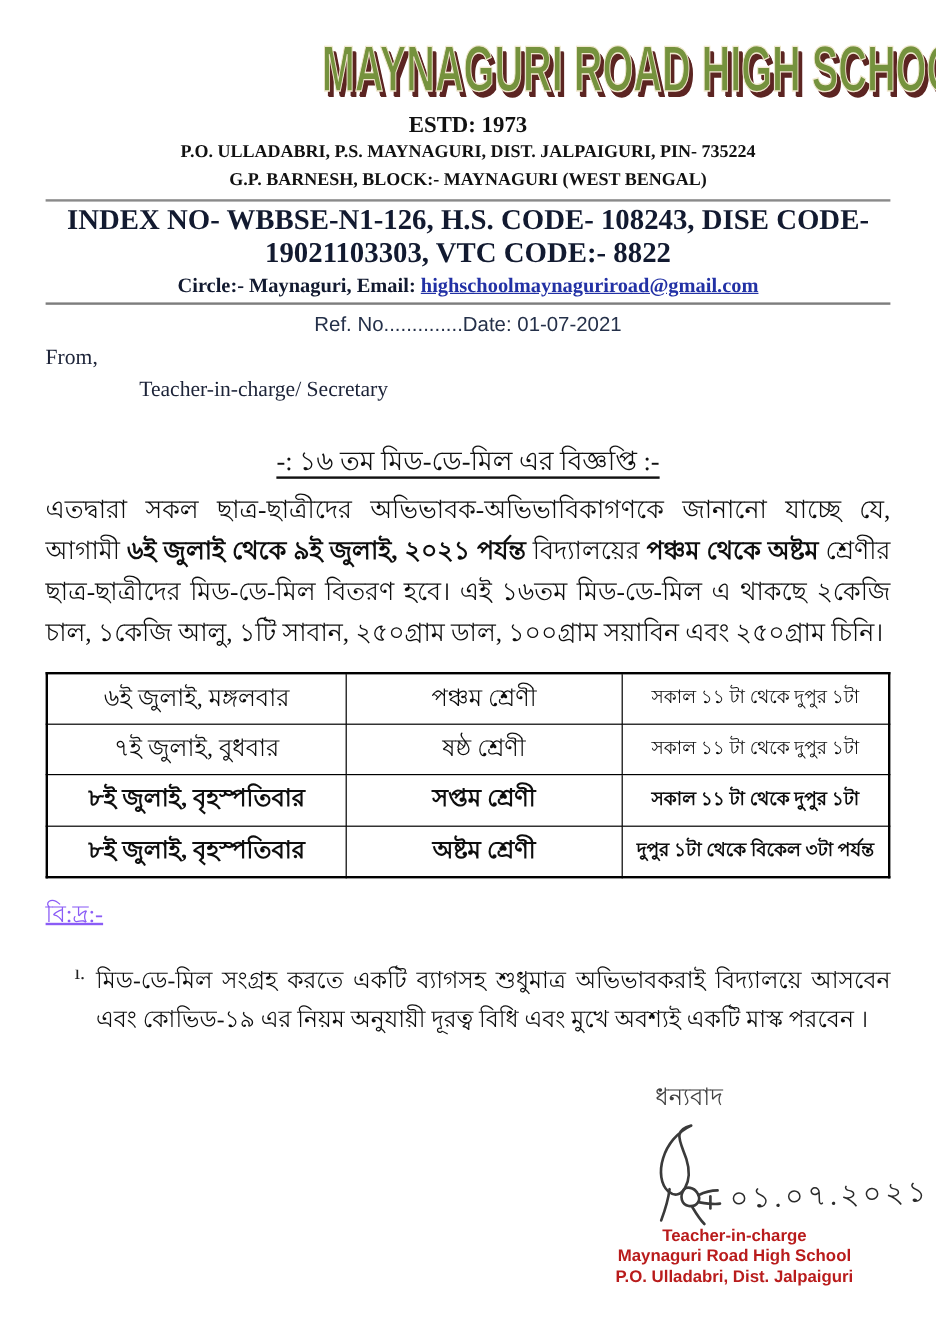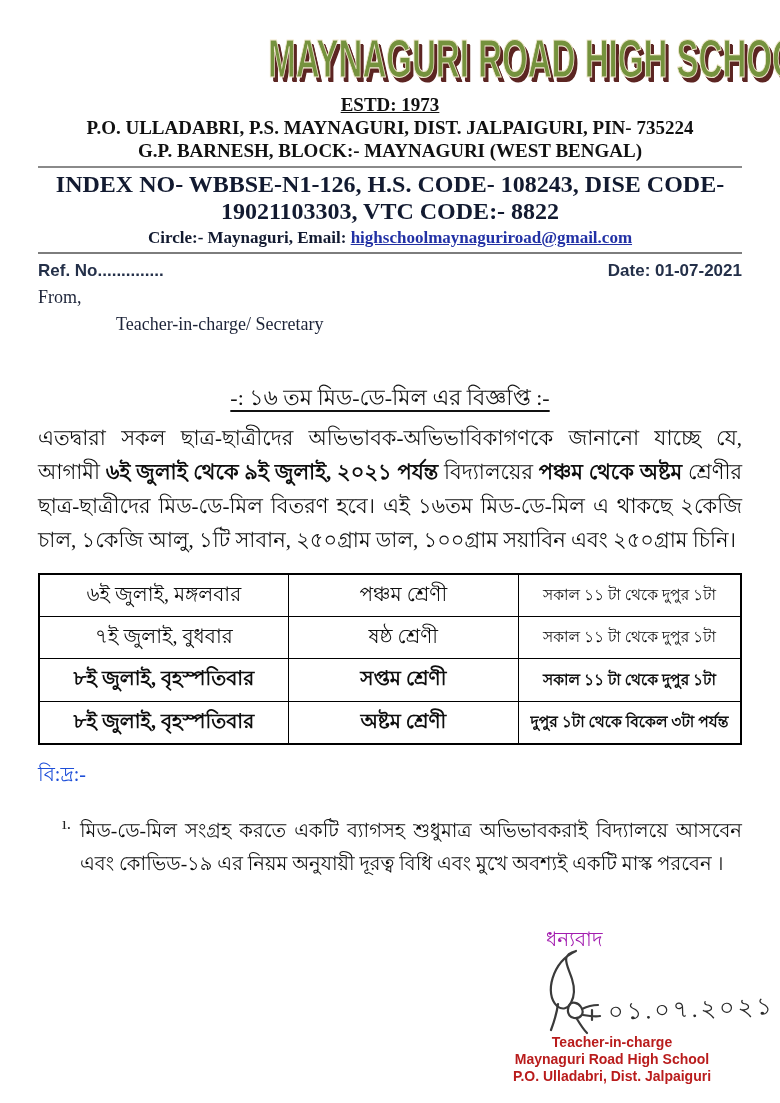--- a/index.html
+++ b/index.html
@@ -22,42 +22,42 @@
     font-size: 57px;
     line-height: 60px;
     white-space: nowrap;
     letter-spacing: 0px;
     transform: scaleX(0.58) scaleY(0.95);
     transform-origin: center;
     color: #75923d;
     -webkit-text-stroke: 1.2px #f2e9d0;
     text-shadow: 5px 4px 0 #5c2522, 6px 5px 0 #5c2522;
   }
-  .estd { text-align: center; font-weight: 700; font-size: 19px; margin-top: 2px; color: #111; text-decoration: underline; }
-  .addr { text-align: center; font-weight: 700; font-size: 19px; line-height: 23px; color: #111; }
+  .estd { text-align: center; font-weight: 700; font-size: 19px; margin-top: 2px; color: #111; }
+  .addr { text-align: center; font-weight: 700; font-size: 15px; line-height: 23px; color: #111; }
   .rule { border: 0; border-top: 2px solid #8a8a8a; margin: 4px 0 3px 0; }
   .rule2 { border: 0; border-top: 2px solid #7d7d7d; margin: 3px 0 0 0; }
   .index-line { text-align: center; font-weight: 700; font-size: 24px; color: #121a30; margin-top: 2px; }
   .circle-line { text-align: center; font-size: 17px; color: #121a30; margin: 3px 0 4px 0; font-weight: 700;}
   .email-link { color: #2231a5; text-decoration: underline; font-weight: 700; }
 
   
   .ref-row {
-    display: flex; justify-content: space-between;
+    display: flex; justify-content: center;
     font-family: "Liberation Sans", sans-serif;
-    font-size: 17px; font-weight: 700; color: #243049;
+    font-size: 17px; font-weight: 400; color: #243049;
     margin-top: 7px;
   }
   .from-label { font-size: 18px; color: #1c2338; margin-top: 6px; }
   .from-value { font-size: 18px; color: #1c2338; margin: 6px 0 0 78px; }
 
   
   .bn { font-family: "Liberation Serif", "DejaVu Sans", sans-serif; }
   .notice-title {
-    text-align: center; font-size: 22px; margin-top: 45px;
+    text-align: center; font-size: 22px; margin-top: 32px;
     text-decoration: underline; text-underline-offset: 5px; color: #111;
   }
   .notice-body {
     font-size: 21px; line-height: 34px; text-align: justify;
     margin-top: 4px; color: #0e0e0e;
   }
   .notice-body b { font-weight: 700; }
 
   
   table.sched {
@@ -68,28 +68,28 @@
     border: 1px solid #000; text-align: center; vertical-align: middle;
     padding: 2px 6px; color: #0e0e0e;
   }
   td.c-date  { width: 35.5%; font-size: 20px; }
   td.c-class { width: 32.8%; font-size: 20px; }
   td.c-time  { width: 31.7%; font-size: 15.5px; line-height: 20px; }
   tr.row-normal td { font-weight: 400; height: 42px; }
   tr.row-bold td { font-weight: 700; height: 43px; }
 
   
-  .nb-label { font-size: 20px; margin-top: 14px; color: #1d4ed8; }
+  .nb-label { font-size: 20px; margin-top: 14px; color: #8b5cf6; text-decoration: underline; }
   .note-item { display: flex; margin-top: 22px; }
   .note-marker { width: 42px; padding-left: 24px; font-size: 17px; color: #222; font-family: "Liberation Serif", serif; }
   .note-text { flex: 1; font-size: 19.5px; line-height: 33px; text-align: justify; color: #0e0e0e; }
 
   
   .sig-area { position: relative; height: 250px; margin-top: 18px; }
-  .thanks { position: absolute; left: 508px; top: 26px; font-size: 20px; color: #a21caf; }
+  .thanks { position: absolute; left: 508px; top: 14px; font-size: 20px; color: #404040; }
   .sig-svg { position: absolute; left: 492px; top: 48px; }
   .hand-date {
     position: absolute; left: 570px; top: 92px;
     font-size: 24px; letter-spacing: 3px; color: #2b2b2b;
     transform: rotate(-2deg);
   }
   .stamp {
     position: absolute; left: 424px; top: 136px; width: 300px;
     text-align: center;
     font-family: "Liberation Sans", sans-serif;

